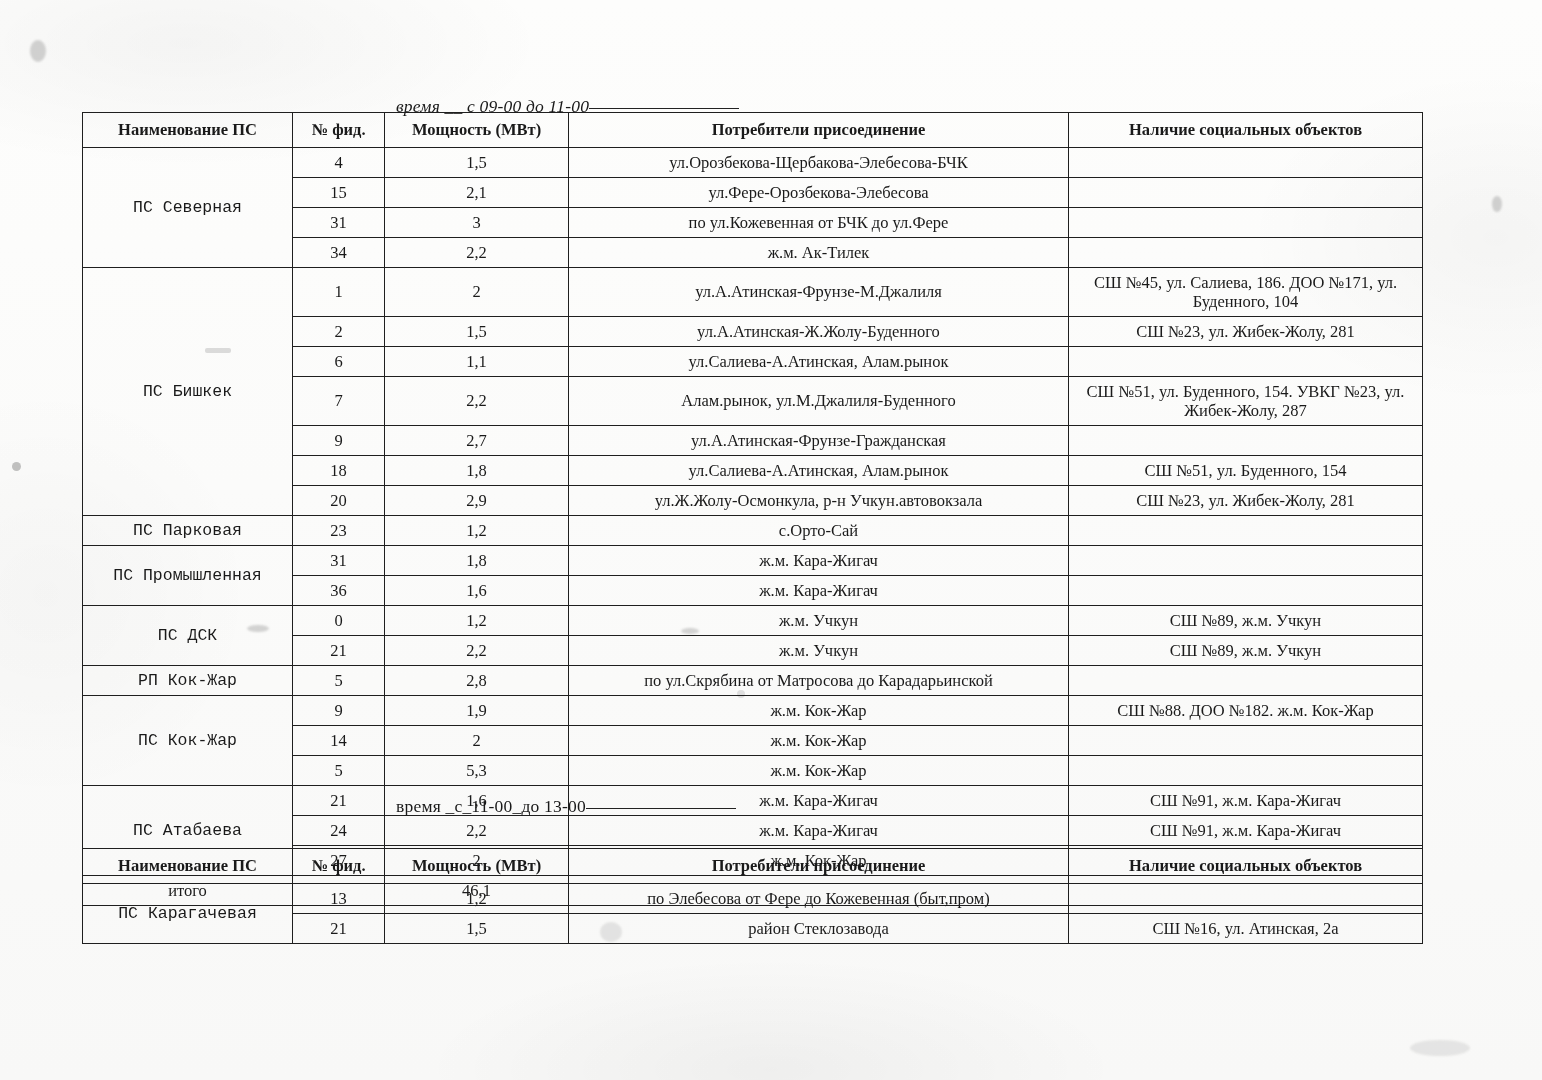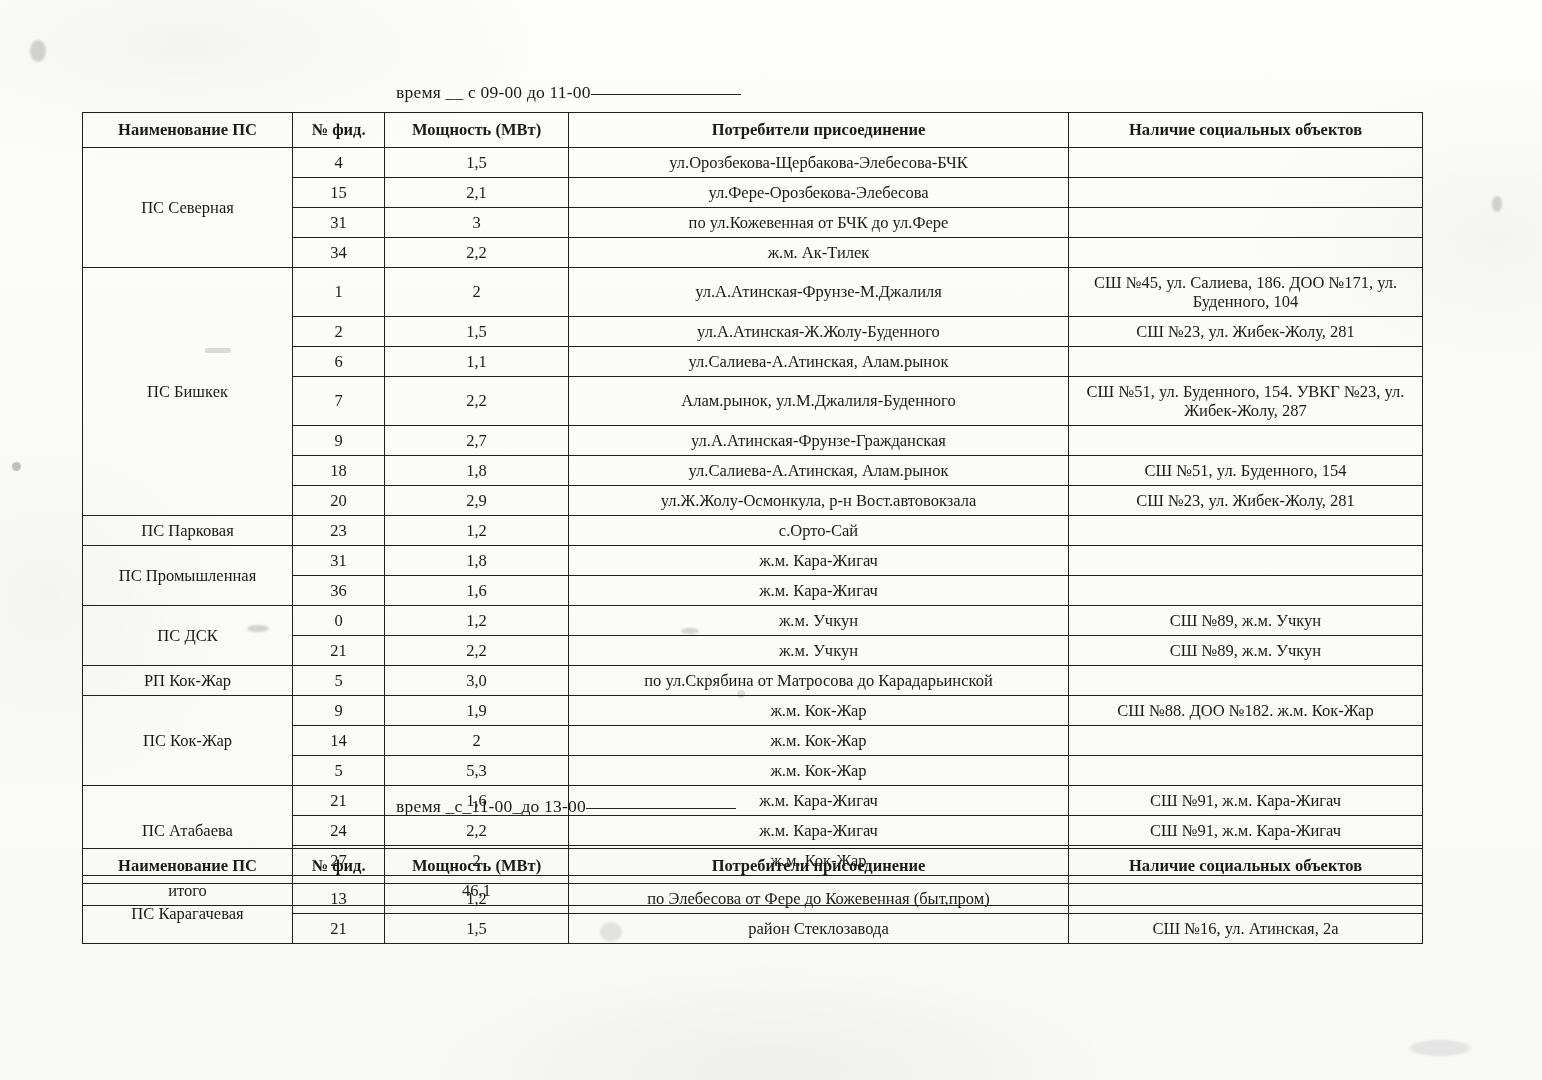--- a/index.html
+++ b/index.html
@@ -60,20 +60,21 @@
     line-height: 1.18;
   }
   table.grid th {
     font-weight: bold;
     font-size: 16.5px;
     height: 30px;
     margin-top: 40px;
   }
   td.ps-name {
     text-align: center;
+    font-family: Liberation Mono, monospace;
   }
   td.social {
     text-align: left;
     padding-left: 8px;
   }
   tr.row td { height: 25px; }
   tr.row.tall td { height: 44px; }
   td.total-label { font-weight: bold; }
   td.total-val { font-weight: bold; }
 
@@ -100,21 +101,21 @@
   <div class="smudge" style="left:30px;  top:40px;  width:16px; height:22px;"></div>
   <div class="smudge" style="left:1492px;top:196px; width:10px; height:16px;"></div>
   <div class="speck" style="left:12px;  top:462px; width:9px;  height:9px;"></div>
   <div class="speck" style="left:205px; top:348px; width:26px; height:5px; border-radius:2px; background:rgba(90,90,90,0.2);"></div>
   <div class="smudge" style="left:247px; top:625px; width:22px; height:7px;"></div>
   <div class="smudge" style="left:681px; top:628px; width:18px; height:6px;"></div>
   <div class="smudge" style="left:600px; top:922px; width:22px; height:20px; background:rgba(90,90,90,0.14);"></div>
   <div class="smudge" style="left:1410px;top:1040px;width:60px; height:16px; background:rgba(90,90,90,0.12);"></div>
   <div class="speck" style="left:737px; top:690px; width:8px;  height:8px; background:rgba(90,90,90,0.16);"></div>
 
-  <div class="time-line" style="left:396px; top:82px;">
+  <div class="time-line" style="left:396px; top:96px;font-style:italic;">
     <span>время __ с 09-00 до 11-00</span><span class="rule" style="width:150px;"></span>
   </div>
 
   <table class="grid" style="left:82px; top:112px; width:1340px;">
     <colgroup>
       <col style="width:210px">
       <col style="width:92px">
       <col style="width:184px">
       <col style="width:500px">
       <col style="width:354px">
@@ -189,21 +190,21 @@
       </tr>
       <tr class="row">
         <td>18</td>
         <td>1,8</td>
         <td>ул.Салиева-А.Атинская, Алам.рынок</td>
         <td class="social">СШ №51, ул. Буденного, 154</td>
       </tr>
       <tr class="row">
         <td>20</td>
         <td>2,9</td>
-        <td>ул.Ж.Жолу-Осмонкула, р-н Вост.автовокзала</td>
+        <td>ул.Ж.Жолу-Осмонкула, р-н Учкун.автовокзала</td>
         <td class="social">СШ №23, ул. Жибек-Жолу, 281</td>
       </tr>
 
       <tr class="row">
         <td class="ps-name">ПС Парковая</td>
         <td>23</td>
         <td>1,2</td>
         <td>с.Орто-Сай</td>
         <td class="social"></td>
       </tr>
@@ -232,21 +233,21 @@
       <tr class="row">
         <td>21</td>
         <td>2,2</td>
         <td>ж.м. Учкун</td>
         <td class="social">СШ №89, ж.м. Учкун</td>
       </tr>
 
       <tr class="row">
         <td class="ps-name">РП Кок-Жар</td>
         <td>5</td>
-        <td>3,0</td>
+        <td>2,8</td>
         <td>по ул.Скрябина от Матросова до Карадарьинской</td>
         <td class="social"></td>
       </tr>
 
       <tr class="row">
         <td class="ps-name" rowspan="3">ПС Кок-Жар</td>
         <td>9</td>
         <td>1,9</td>
         <td>ж.м. Кок-Жар</td>
         <td class="social">СШ №88. ДОО №182.  ж.м. Кок-Жар</td>

